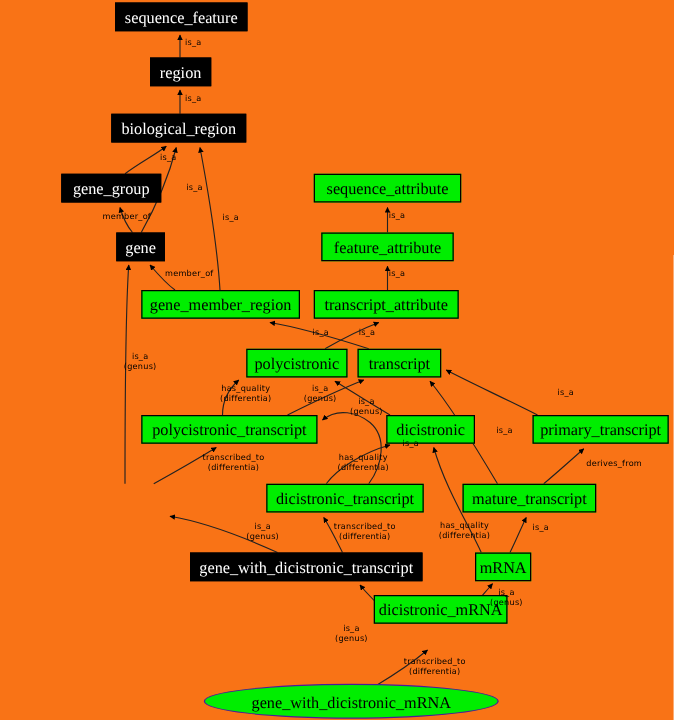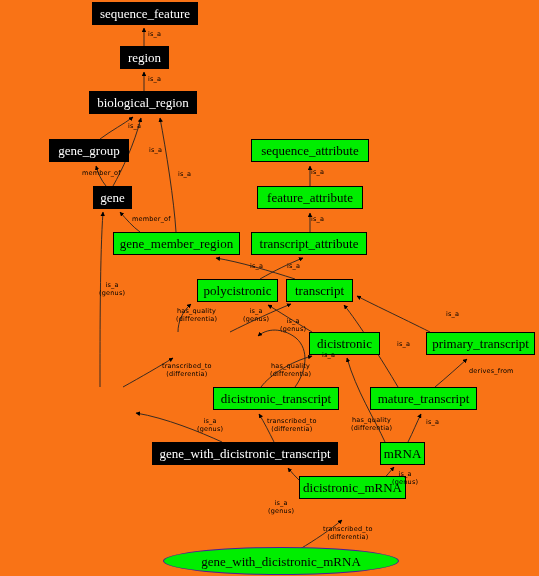--- a/index.html
+++ b/index.html
@@ -161,20 +161,23 @@
       <span>gene_member_region</span>
     </div>
   <div class="node box green" style="left:251px;top:232px;width:116px;height:23px;">
       <span>transcript_attribute</span>
     </div>
   <div class="node box green" style="left:197px;top:279px;width:81px;height:23px;">
       <span>polycistronic</span>
     </div>
   <div class="node box green" style="left:286px;top:279px;width:67px;height:23px;">
       <span>transcript</span>
+    </div>
+  <div class="node box green" style="left:113px;top:332px;width:141px;height:23px;">
+      <span>polycistronic_transcript</span>
     </div>
   <div class="node box green" style="left:309px;top:332px;width:71px;height:23px;">
       <span>dicistronic</span>
     </div>
   <div class="node box green" style="left:426px;top:332px;width:109px;height:23px;">
       <span>primary_transcript</span>
     </div>
   <div class="node box green" style="left:213px;top:387px;width:126px;height:23px;">
       <span>dicistronic_transcript</span>
     </div>

